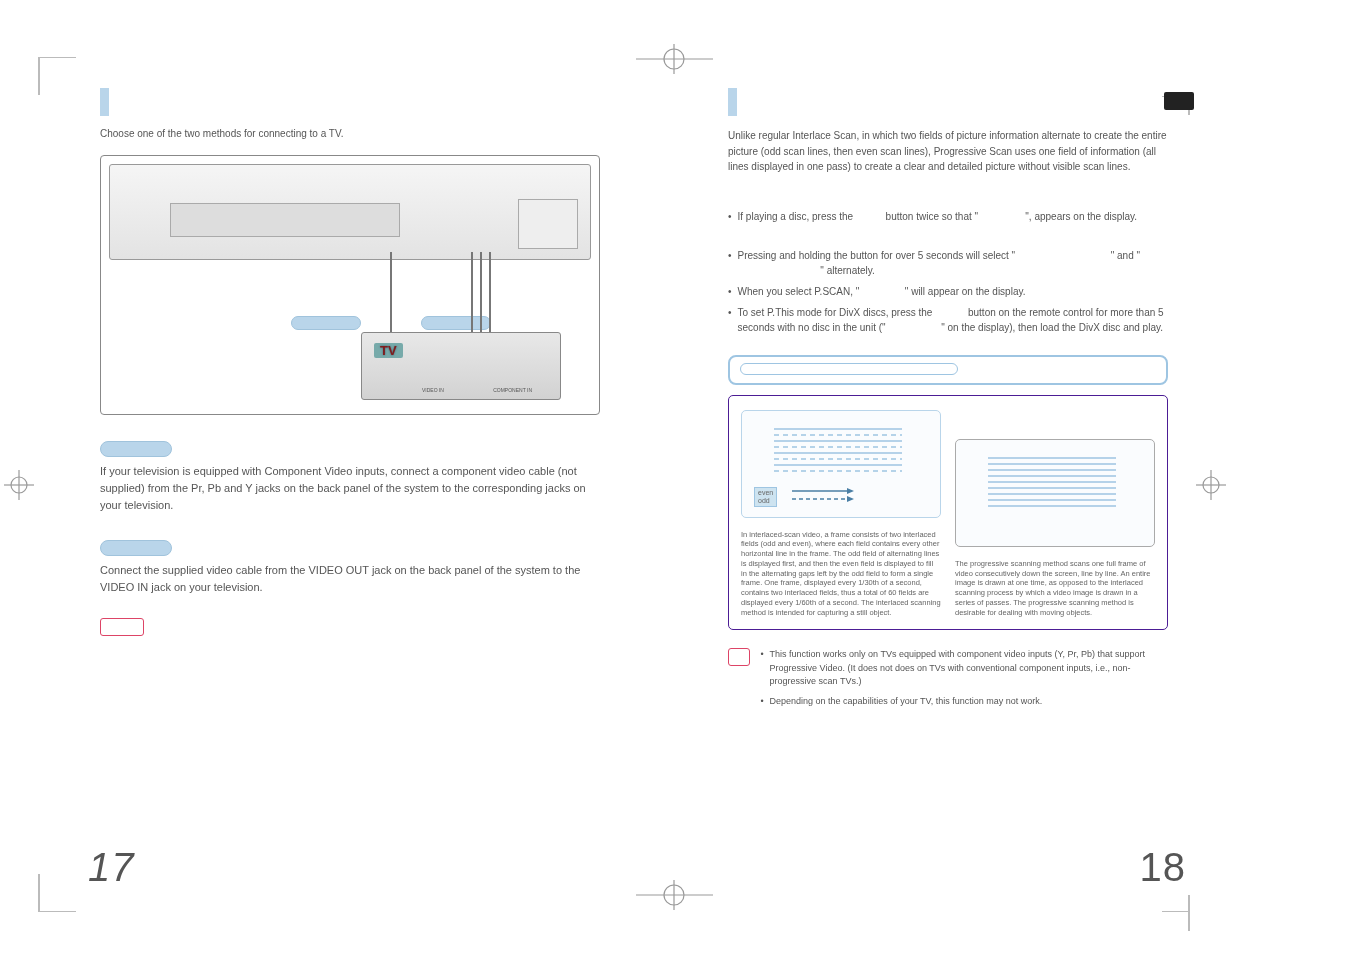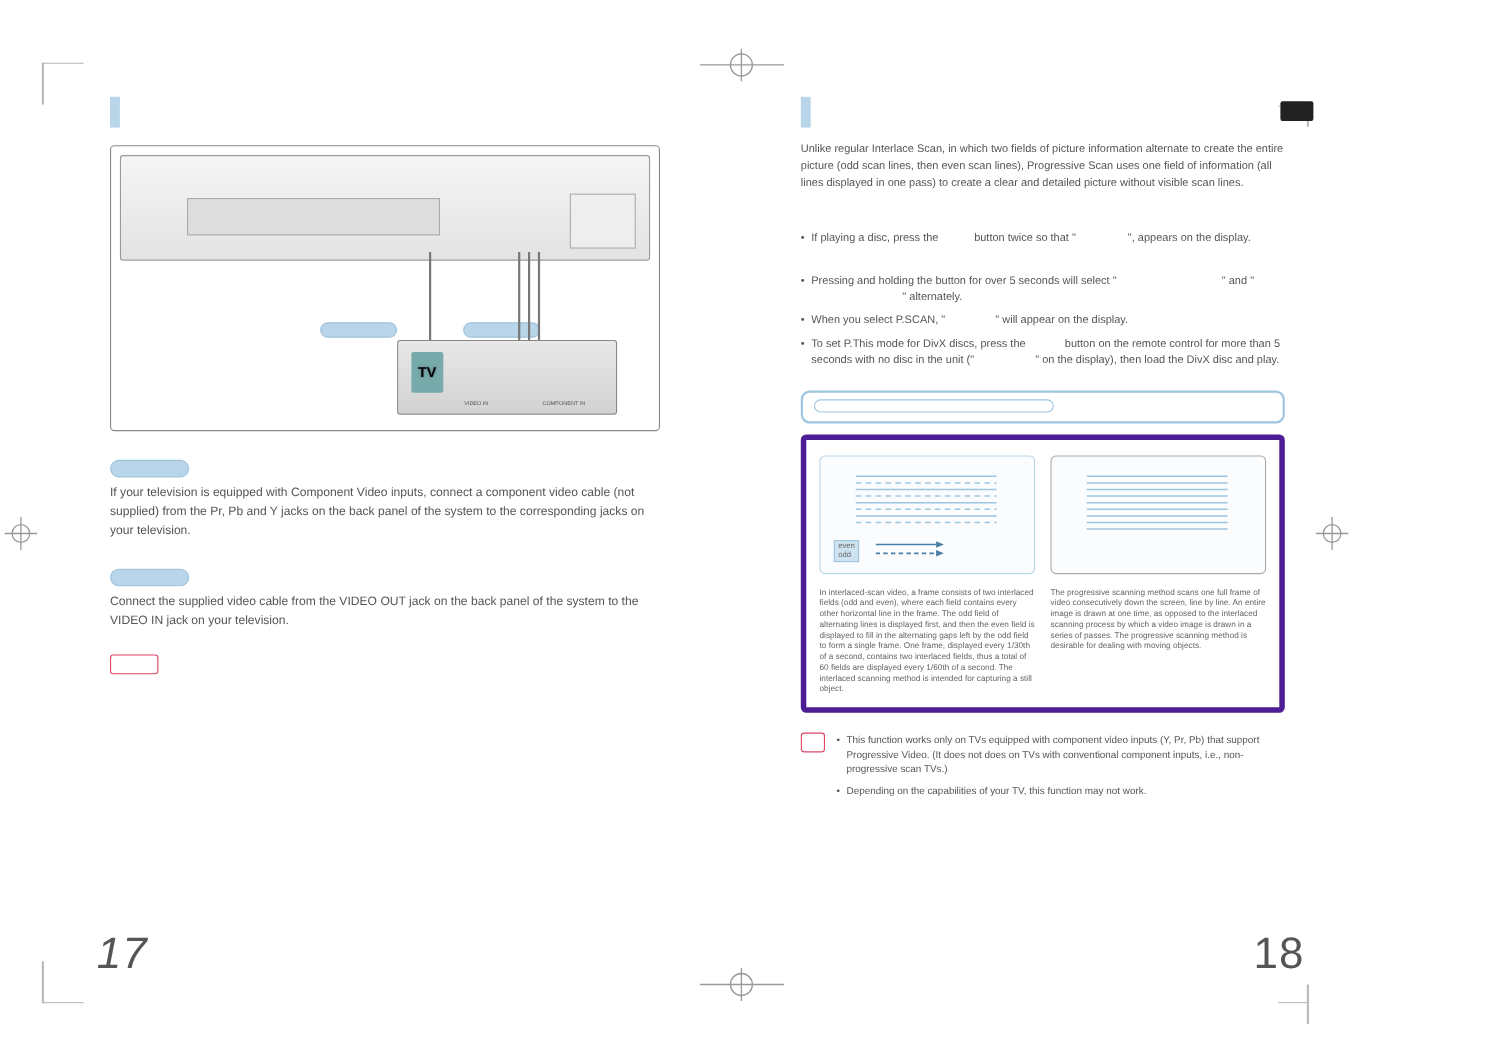--- a/index.html
+++ b/index.html
@@ -26,41 +26,41 @@
 
 .section-marker { display: inline-block; width: 9px; height: 28px; background: #b9d5ea; vertical-align: top; margin-right: 6px; }
 .page-heading-row { display: flex; align-items: flex-start; }
 .body-text { font-size: 10px; line-height: 1.55; color: #555; }
 .instruction { font-size: 10px; color: #555; margin-top: 6px; }
 
 .diagram-box { border: 1px solid #888; border-radius: 4px; margin-top: 16px; padding: 8px; height: 260px; position: relative; background: #fff; }
 .device-unit { height: 96px; background: linear-gradient(#f5f5f5,#e3e3e3); border:1px solid #999; border-radius: 3px; position: relative; }
 .device-slots { position:absolute; top:38px; left:60px; width:230px; height:34px; border:1px solid #aaa; background:#ddd; }
 .tv-box { position:absolute; bottom: 14px; right: 38px; width: 200px; height: 68px; background: linear-gradient(#e8e8e8,#d2d2d2); border:1px solid #888; border-radius:3px; }
-.tv-label { position:absolute; top:10px; left:12px; font-size:13px; font-weight:bold; color:#000000; text-shadow:0 0 2px #456; background:#7aa; padding:11px 6px; border-radius:2px;text-align:center; }
+.tv-label { position:absolute; top:10px; left:12px; font-size:13px; font-weight:bold; color:#7f1d1d; text-shadow:0 0 2px #456; background:#7aa; padding:0 6px; border-radius:2px;text-align:center; }
 .good-pill { width: 70px; height: 14px; background:#b9d5ea; border-radius: 7px; border:1px solid #a0c3dc; }
 
 .method-block { margin-top: 26px; }
 .method-pill { width: 72px; height: 16px; background: #b9d5ea; border-radius: 8px; border:1px solid #a0c3dc; margin-bottom:6px; }
 .method-text { font-size: 11px; color: #555; line-height: 1.55; }
 
 .caution-box { display:flex; align-items:flex-start; gap:10px; margin-top: 22px; }
 .caution-badge { width: 44px; height: 18px; border:1.5px solid #d46; border-radius:3px; }
 .caution-text { font-size: 10.5px; color:#555; line-height:1.5; }
 
 .right-black-tab { position:absolute; right:156px; top:92px; width:30px; height:18px; background:#222; border-radius:2px; }
 
 .bullet { display:flex; gap:6px; font-size:10px; color:#555; margin-bottom:6px; line-height:1.5; }
 .bullet .dot { flex: 0 0 auto; }
 .bullet .txt { flex:1 1 auto; }
 
 .sub-heading-bar { width:100%; height:30px; border:2px solid #9ec5e2; border-radius:8px; margin: 20px 0 10px; position:relative; }
 .sub-heading-inner { position:absolute; left:10px; top:6px; width:50%; height:12px; border:1px solid #9ec5e2; border-radius:7px; }
 
-.compare-box { border:5px solid #4c1d95; border-radius:5px; padding:14px 12px 12px; display:flex; gap:14px; }
+.compare-box { border:1px solid #4c1d95; border-radius:5px; padding:14px 12px 12px; display:flex; gap:14px;align-items:flex-end; }
 .compare-col { flex:1 1 0; font-size:7.5px; line-height:1.3; color:#666; }
 .compare-col .illus { height:108px; border:1px solid #b9d5ea; border-radius:5px; margin-bottom:12px; position:relative; background:#fafcfe; }
 .compare-col .scan-lines { position:absolute; inset:10px; }
 
 .pagenum { position:absolute; bottom:64px; font-size:40px; font-weight:300; color:#555; letter-spacing:1px; }
 .pgl { left: 88px; font-style: italic; } .pgr { right: 164px; }
 </style>
 </head>
 <body>
 
@@ -98,20 +98,21 @@
 <div class="corner corner-bl"></div>
 <div class="corner corner-br"></div>
 
 <div class="right-black-tab"></div>
 
 <div class="left-page">
   <div class="page-heading-row">
     <span class="section-marker"></span>
   </div>
 
+  <div class="instruction" style="margin-top:12px">Choose one of the two methods for connecting to a TV.</div>
 
   <div class="diagram-box">
     <div class="device-unit">
       <div class="device-slots"></div>
       <div style="position:absolute; top:34px; right:12px; width:60px; height:50px; border:1px solid #aaa; background:#eee;"></div>
     </div>
 
     <div class="good-pill" style="position:absolute; left:190px; top:160px"></div>
     <div class="good-pill" style="position:absolute; left:320px; top:160px"></div>
 

